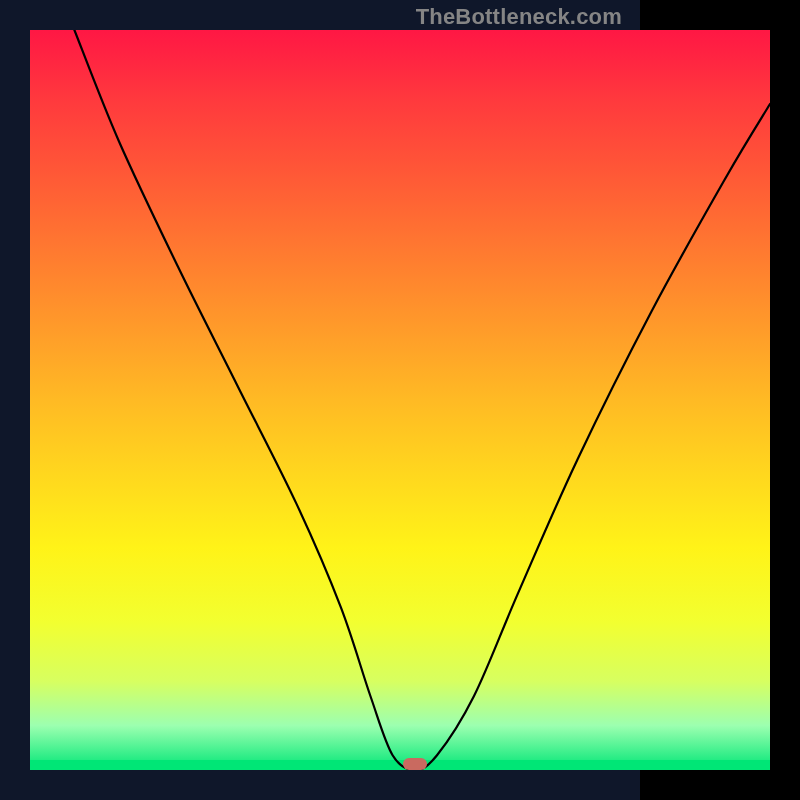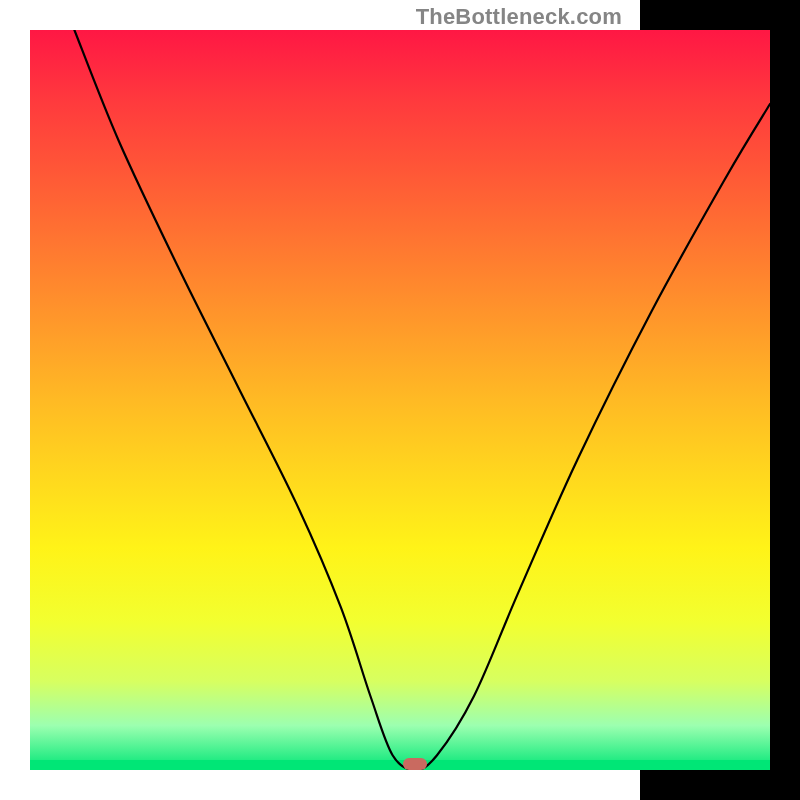--- a/index.html
+++ b/index.html
@@ -7,21 +7,21 @@
     padding: 0;
     width: 800px;
     height: 800px;
     background: #000;
     overflow: hidden;
   }
   .frame {
     position: relative;
     width: 640px;
     height: 800px;
-    background: #ffffff;
+    background: #0f172a;
   }
   .watermark {
     position: absolute;
     top: 4px;
     right: 18px;
     font-family: Arial, Helvetica, sans-serif;
     font-size: 22px;
     font-weight: 600;
     color: #858585;
     letter-spacing: 0.2px;

